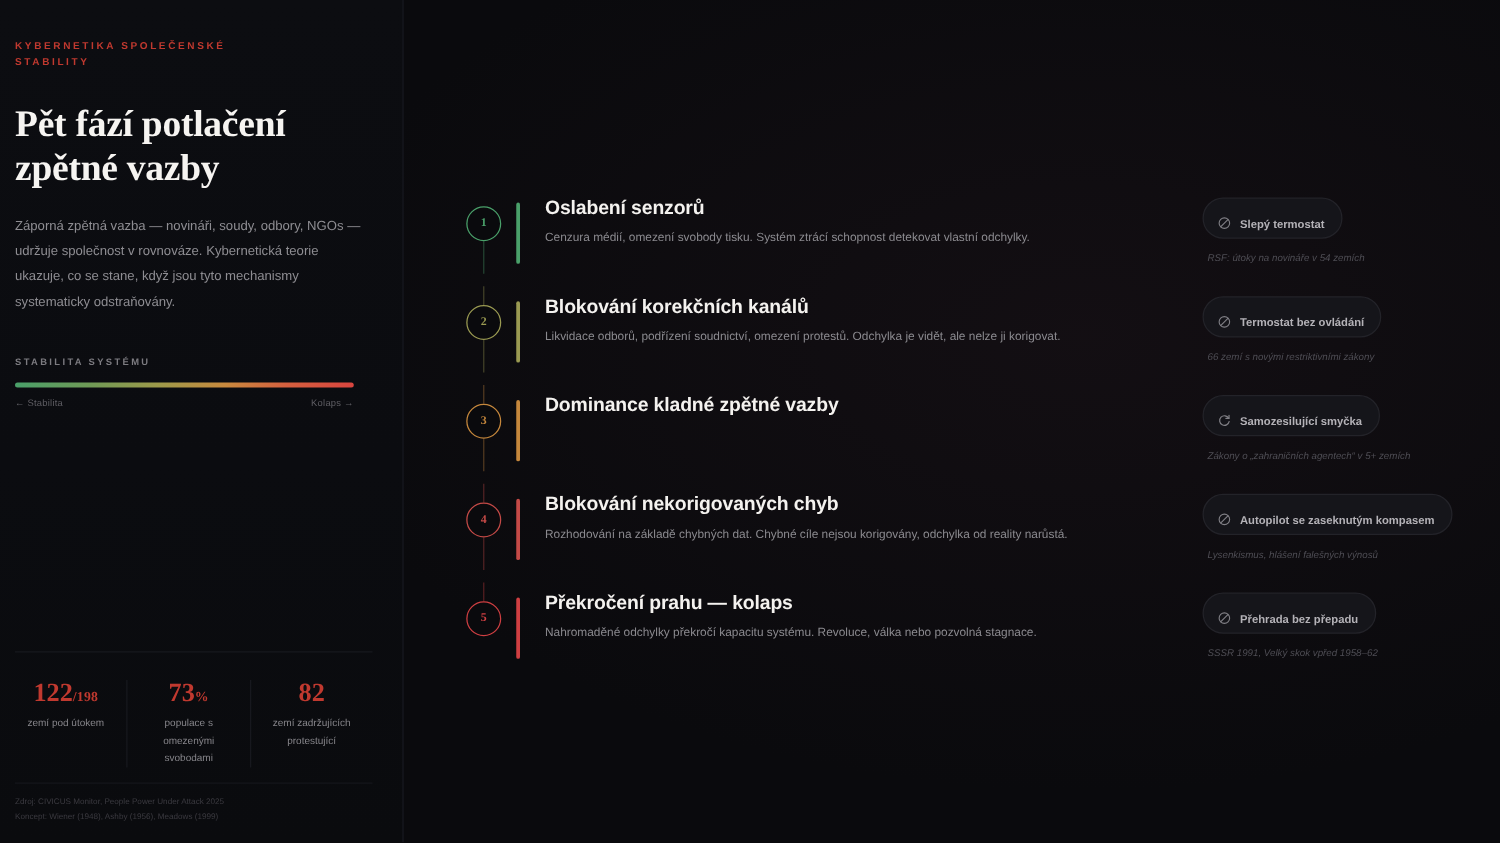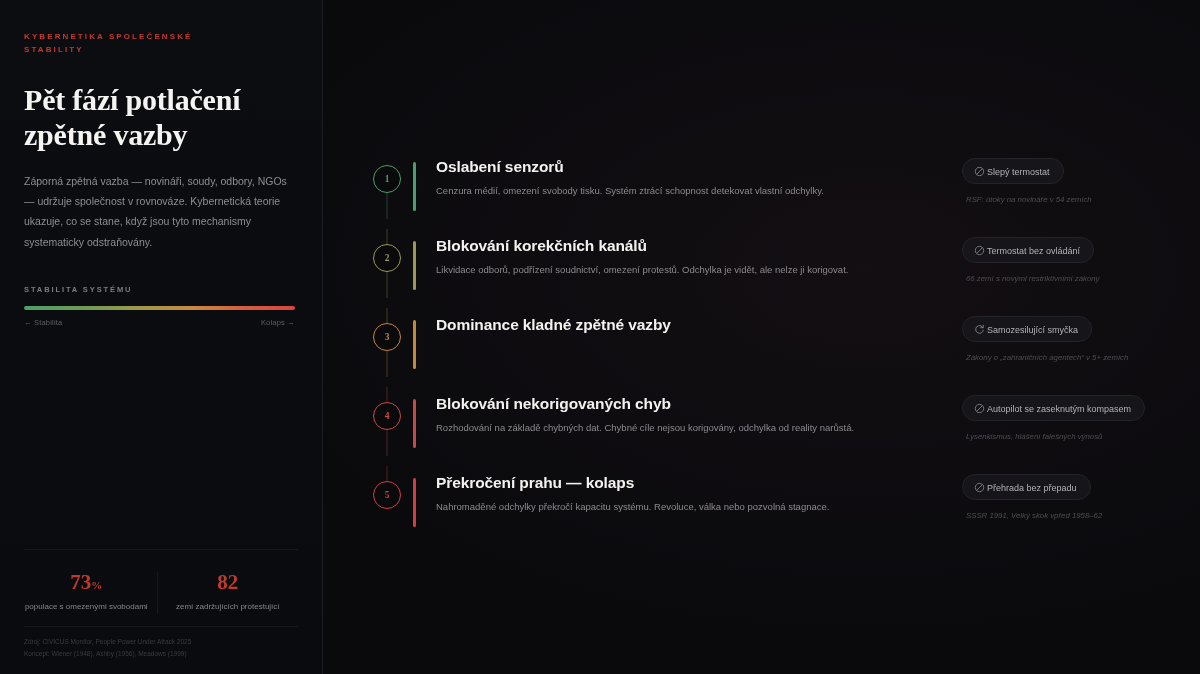--- a/index.html
+++ b/index.html
@@ -14,21 +14,21 @@
   .stage { position:relative; width:1200px; height:674px; display:flex; }
 
   
   .left-panel {
     position:relative;
     width:323px;
     height:674px;
     flex:0 0 323px;
     background:linear-gradient(180deg,#0c0d11 0%,#0b0c10 55%,#0a0b0e 100%);
     border-right:1px solid #1b1d24;
-    padding:30px 24px 0 24px;
+    padding:30px 24px 0 12px;
     display:flex;
     flex-direction:column;
   }
   .eyebrow {
     font-size:8px;
     font-weight:700;
     letter-spacing:2.1px;
     line-height:1.65;
     color:#c0392f;
     text-transform:uppercase;
@@ -192,28 +192,29 @@
   .side-col {
     flex:0 0 236px;
     padding:8px 0 0 6px;
     display:flex;
     flex-direction:column;
     align-items:flex-start;
   }
   .chip {
     display:inline-flex;
     align-items:center;
-    gap:2px;
+    gap:7px;
     background:#15151a;
     border:1px solid #232329;
     border-radius:999px;
-    padding:7px 13px 6px 11px;
+    padding:14px 13px 6px 11px;
     font-size:9px;
     color:#b4b2b7;
     white-space:nowrap;
+    font-weight:bold;
   }
   .chip-icon { width:11px; height:11px; flex:0 0 11px; opacity:.8; display:block; }
   .chip-note {
     margin-top:11px;
     padding-left:4px;
     font-size:7.8px;
     font-style:italic;
     color:#4e4d54;
     white-space:nowrap;
   }
@@ -234,20 +235,24 @@
       <div class="stability-ends">
         <span>← Stabilita</span>
         <span>Kolaps →</span>
       </div>
     </div>
 
     <div class="spacer"></div>
 
     <div class="stats">
       <div class="stat">
+        <div class="stat-value"><span>122</span><span class="unit">/198</span></div>
+        <div class="stat-label">zemí pod útokem</div>
+      </div>
+      <div class="stat">
         <div class="stat-value"><span>73</span><span class="unit">%</span></div>
         <div class="stat-label">populace s omezenými svobodami</div>
       </div>
       <div class="stat">
         <div class="stat-value"><span>82</span><span class="unit"></span></div>
         <div class="stat-label">zemí zadržujících protestující</div>
       </div>
     </div>
 
     <div class="sources">

